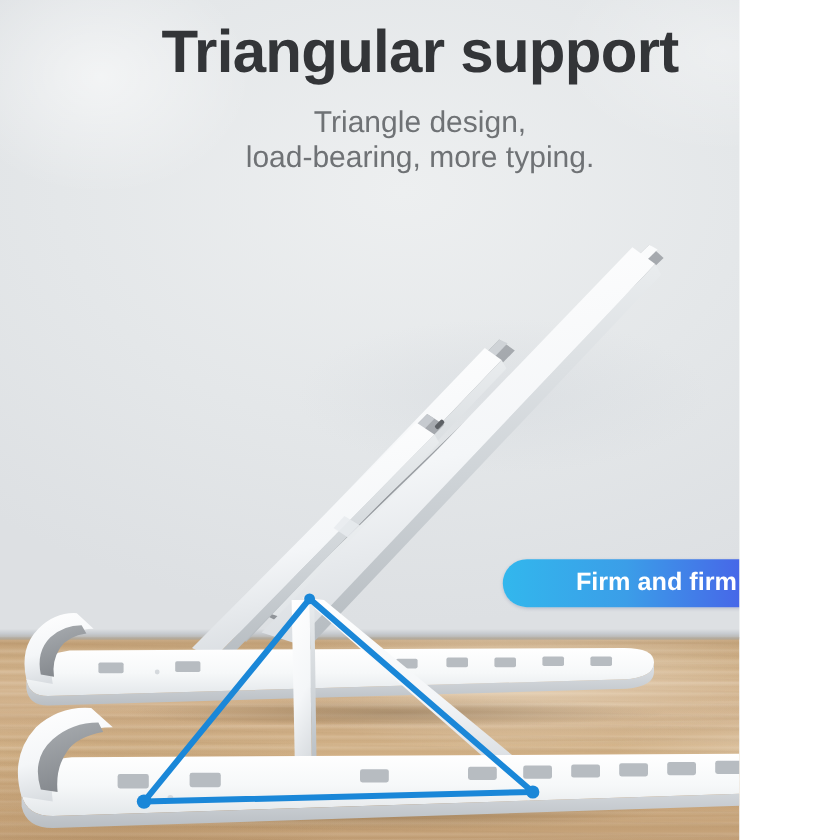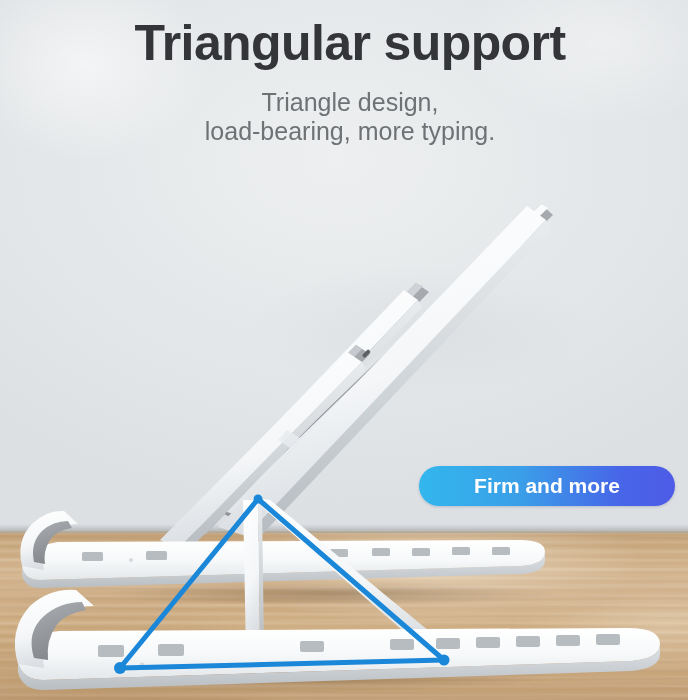--- a/index.html
+++ b/index.html
@@ -5,21 +5,21 @@
   html, body {
     margin: 0;
     padding: 0;
     background: #ffffff;
   }
   body {
     font-family: "Liberation Sans", sans-serif;
   }
   .poster {
     position: relative;
-    width: 688px;
+    width: 616px;
     height: 700px;
     overflow: hidden;
     background: #e6e8ea;
   }
   
   .wall {
     position: absolute;
     left: 0; top: 0;
     width: 700px; height: 532px;
     background:
@@ -291,16 +291,16 @@
   </svg>
 
   <div class="headline">Triangular support</div>
 
   <div class="subhead">
     <div>Triangle design,</div>
     <div>load-bearing, more typing.</div>
   </div>
 
   <div class="badge badge-2">
-    <span>Firm and more</span>
+    <span>Firm and firm</span>
   </div>
 
 </div>
 
 </body></html>

